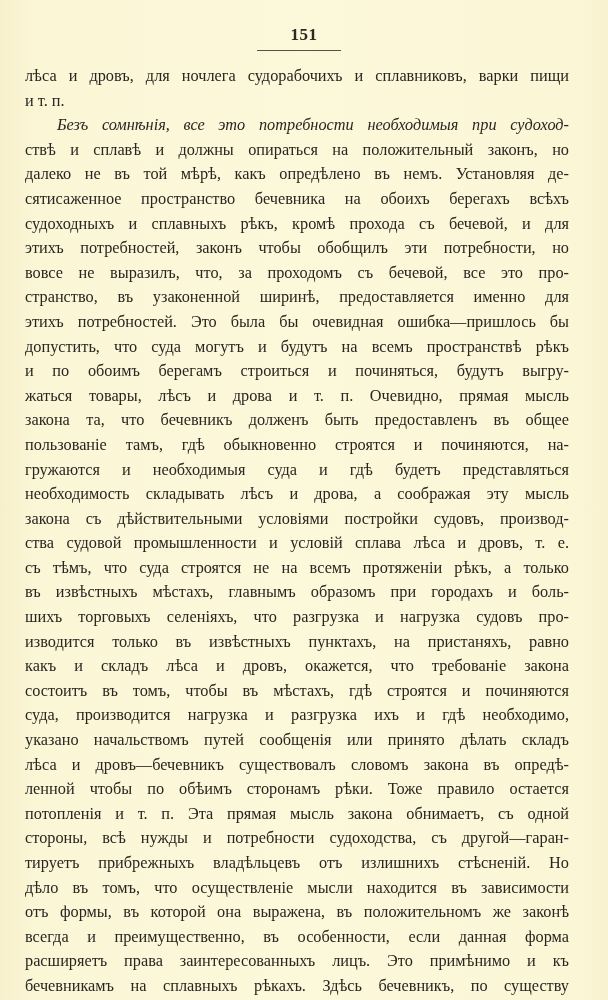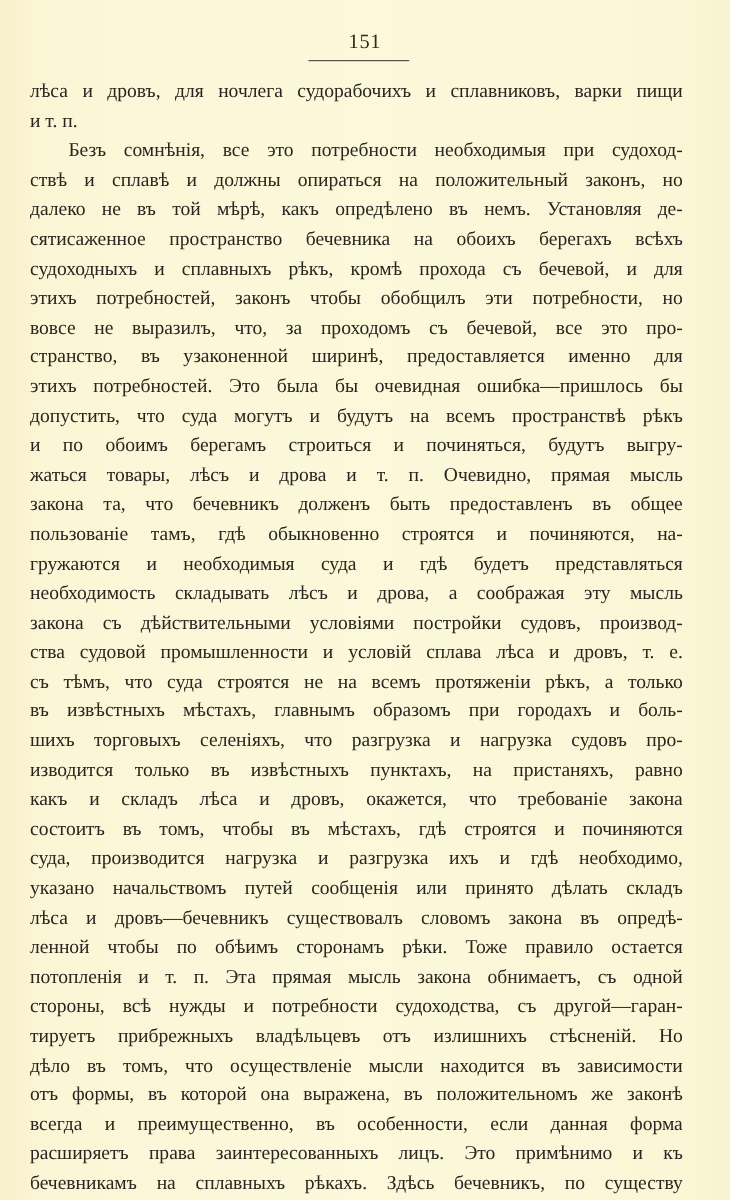--- a/index.html
+++ b/index.html
@@ -21,21 +21,21 @@
       width: 608px; height: 1000px;
       background: linear-gradient(90deg, #f7f0cc 0%, #fbf6d6 6%, #fcf8da 50%, #fbf6d6 94%, #f8f2cf 100%);
     }
     .page-number {
       position: absolute;
       top: 25px;
       left: 0;
       width: 608px;
       text-align: center;
       font-size: 17px;
-      font-weight: normal;
+      font-weight: bold;
       letter-spacing: 0.5px;
       color: #2e2822;
     }
     .page-rule {
       position: absolute;
       top: 50px;
       left: 257px;
       width: 84px;
       height: 1px;
       background: #5a5148;
@@ -53,20 +53,21 @@
       white-space: nowrap;
       text-align: justify;
       text-align-last: justify;
       overflow: hidden;
     }
     .line.last {
       text-align-last: left;
     }
     .line.indent {
       padding-left: 32px;
+      font-style: italic;
     }
   </style>
 </head>
 <body>
 
 <div class="page">
   <div class="page-number">151</div>
   <div class="page-rule"></div>
 
   <div class="body-text">

